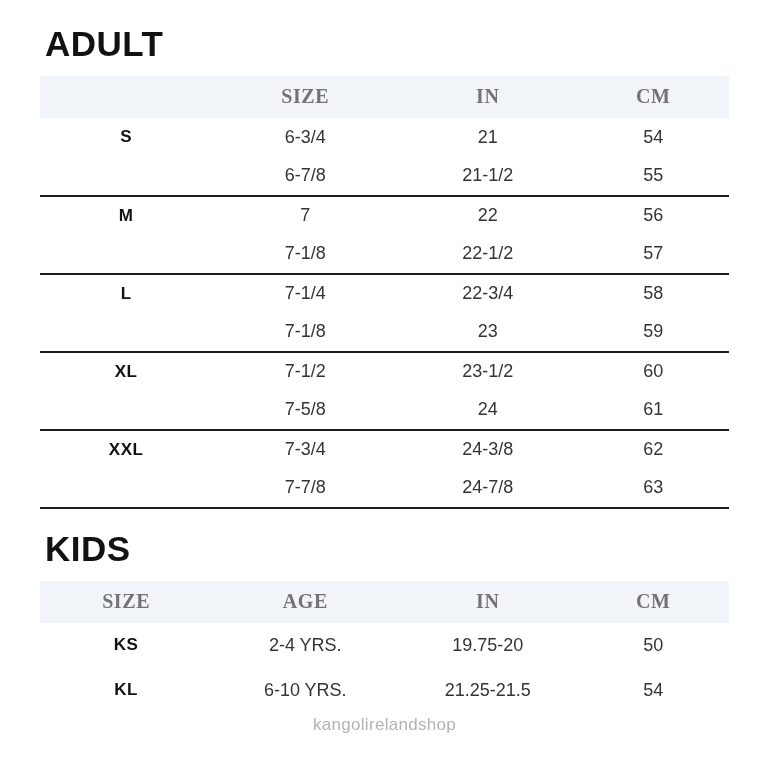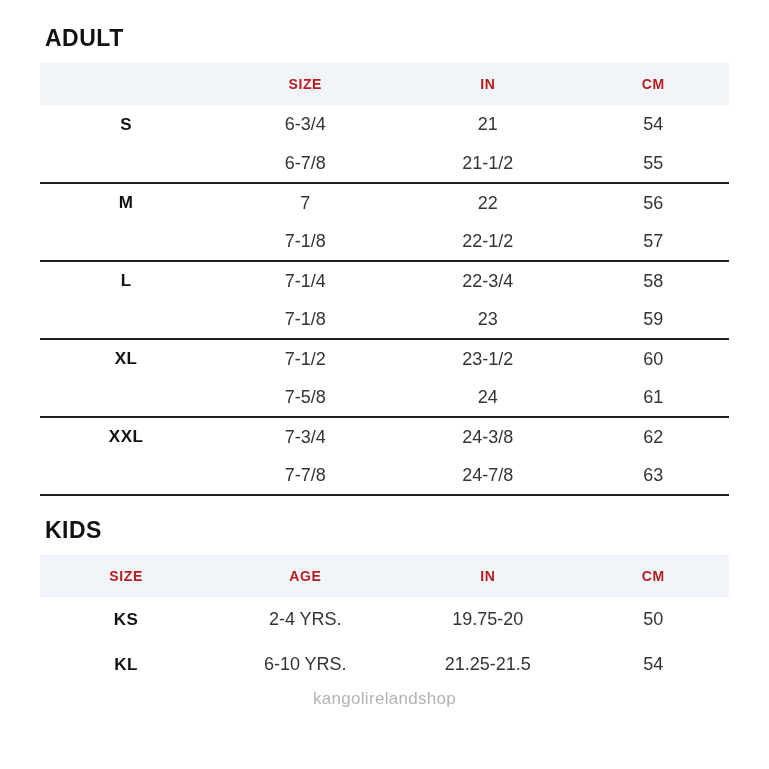--- a/index.html
+++ b/index.html
@@ -5,21 +5,21 @@
   * { box-sizing: border-box; margin: 0; padding: 0; }
   html, body {
     width: 769px; height: 769px;
     background: #ffffff;
     font-family: "Liberation Sans", sans-serif;
     overflow: hidden;
   }
   .page { padding-top: 26px; width: 769px; height: 769px; }
 
   .section-title {
-    font-size: 23px;
+    font-size: 35px;
     font-weight: 800;
     letter-spacing: 0.5px;
     color: #121212;
     margin-left: 45px;
     line-height: 1.05;
   }
   .title-adult { margin-bottom: 13px; }
   .title-kids  { margin-top: 22px; margin-bottom: 13px; }
 
   table {
@@ -28,25 +28,26 @@
     width: 689px;
     margin-left: 40px;
   }
   col.c1 { width: 25%; }
   col.c2 { width: 27%; }
   col.c3 { width: 26%; }
   col.c4 { width: 22%; }
 
   thead tr { background: #f1f4f9; height: 42px; }
   th {
-    font-size: 14px;
+    font-size: 20px;
     font-weight: 800;
     letter-spacing: 0.6px;
-    color: #b91c1c;
+    color: #737373;
     text-align: center;
+    font-family: Liberation Serif, serif;
   }
 
   td {
     text-align: center;
     font-size: 18px;
     font-weight: 400;
     color: #343434;
   }
   td.size-label {
     font-weight: 800;

